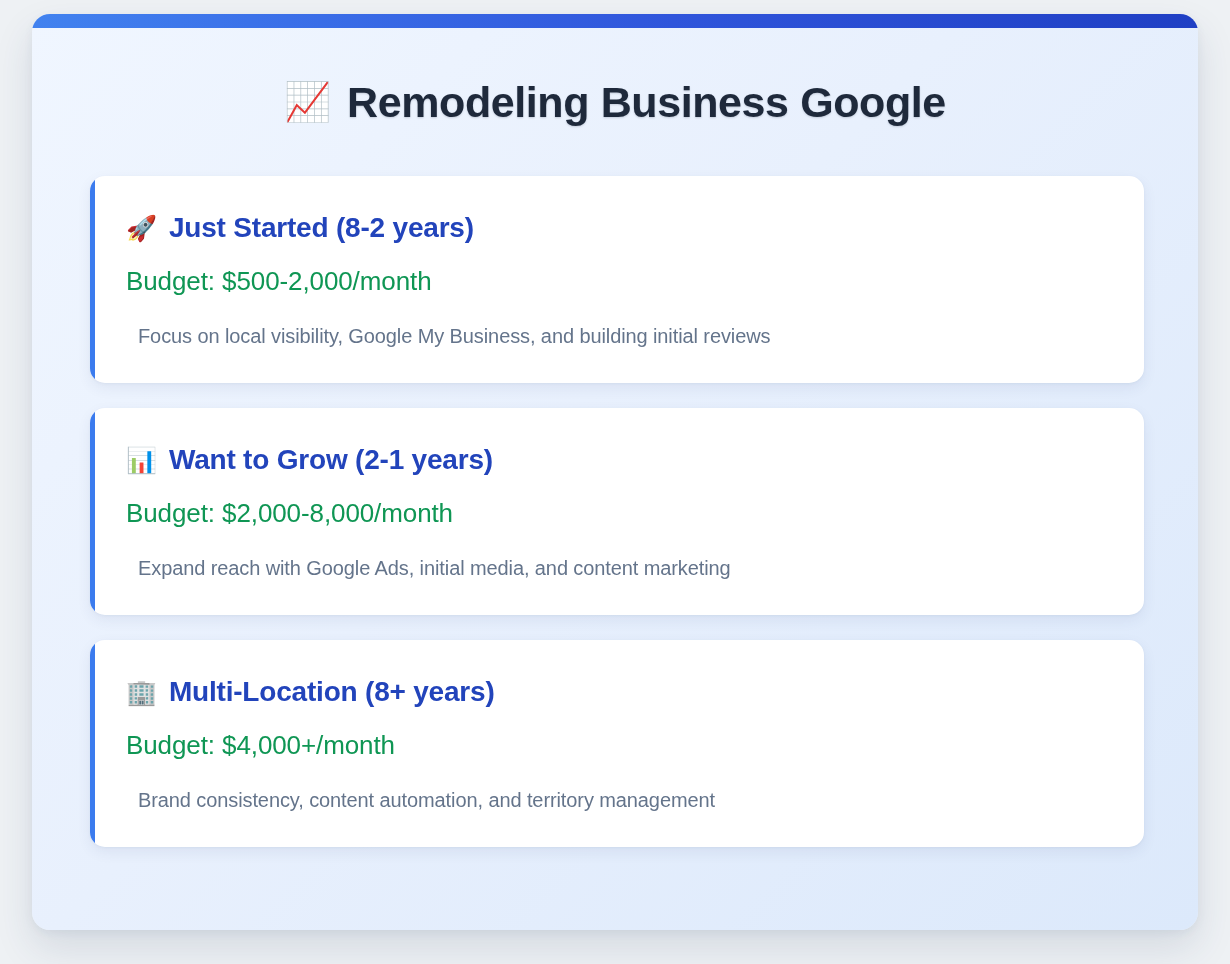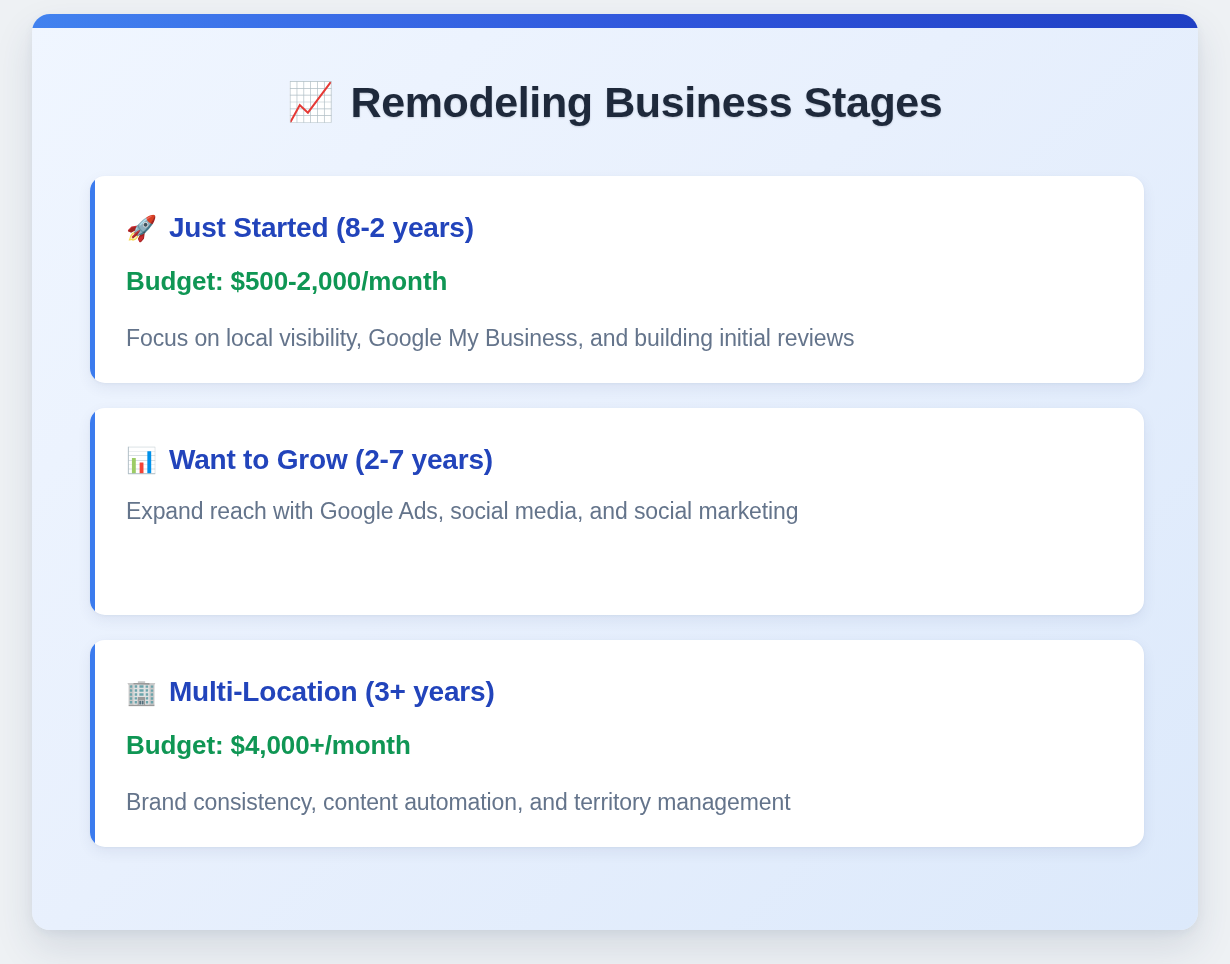--- a/index.html
+++ b/index.html
@@ -122,78 +122,79 @@
   }
 
   .card-emoji {
     font-size: 25px;
     line-height: 1;
     font-family: "DejaVu Sans", sans-serif;
   }
 
   .card-budget {
     font-size: 26px;
-    font-weight: bold;
+    font-weight: normal;
     color: #0f9654;
     letter-spacing: -0.1px;
     margin: 0 0 28px 0;
     white-space: nowrap;
   }
 
   .card-desc {
-    font-size: 23px;
+    font-size: 20px;
     font-weight: normal;
     color: #64748b;
     letter-spacing: -0.1px;
-    margin: 0;
+    margin: 12px;
     white-space: nowrap;
   }
 </style>
 </head>
 <body>
 
 <div id="stage">
 
   <div class="panel">
 
     <div class="panel-topbar"></div>
 
     <div class="panel-header">
       <h1 class="panel-title">
         <span class="title-emoji">📈</span>
-        <span>Remodeling Business Stages</span>
+        <span>Remodeling Business Google</span>
       </h1>
     </div>
 
     <div class="cards">
 
       <div class="card">
         <div class="card-accent"></div>
         <div class="card-heading">
           <span class="card-emoji">🚀</span>
           <span>Just Started (8-2 years)</span>
         </div>
         <div class="card-budget">Budget: $500-2,000/month</div>
         <div class="card-desc">Focus on local visibility, Google My Business, and building initial reviews</div>
       </div>
 
       <div class="card">
         <div class="card-accent"></div>
         <div class="card-heading">
           <span class="card-emoji">📊</span>
-          <span>Want to Grow (2-7 years)</span>
+          <span>Want to Grow (2-1 years)</span>
         </div>
-        <div class="card-desc">Expand reach with Google Ads, social media, and social marketing</div>
+        <div class="card-budget">Budget: $2,000-8,000/month</div>
+        <div class="card-desc">Expand reach with Google Ads, initial media, and content marketing</div>
       </div>
 
       <div class="card">
         <div class="card-accent"></div>
         <div class="card-heading">
           <span class="card-emoji">🏢</span>
-          <span>Multi-Location (3+ years)</span>
+          <span>Multi-Location (8+ years)</span>
         </div>
         <div class="card-budget">Budget: $4,000+/month</div>
         <div class="card-desc">Brand consistency, content automation, and territory management</div>
       </div>
 
     </div>
   </div>
 </div>
 
 </body></html>

